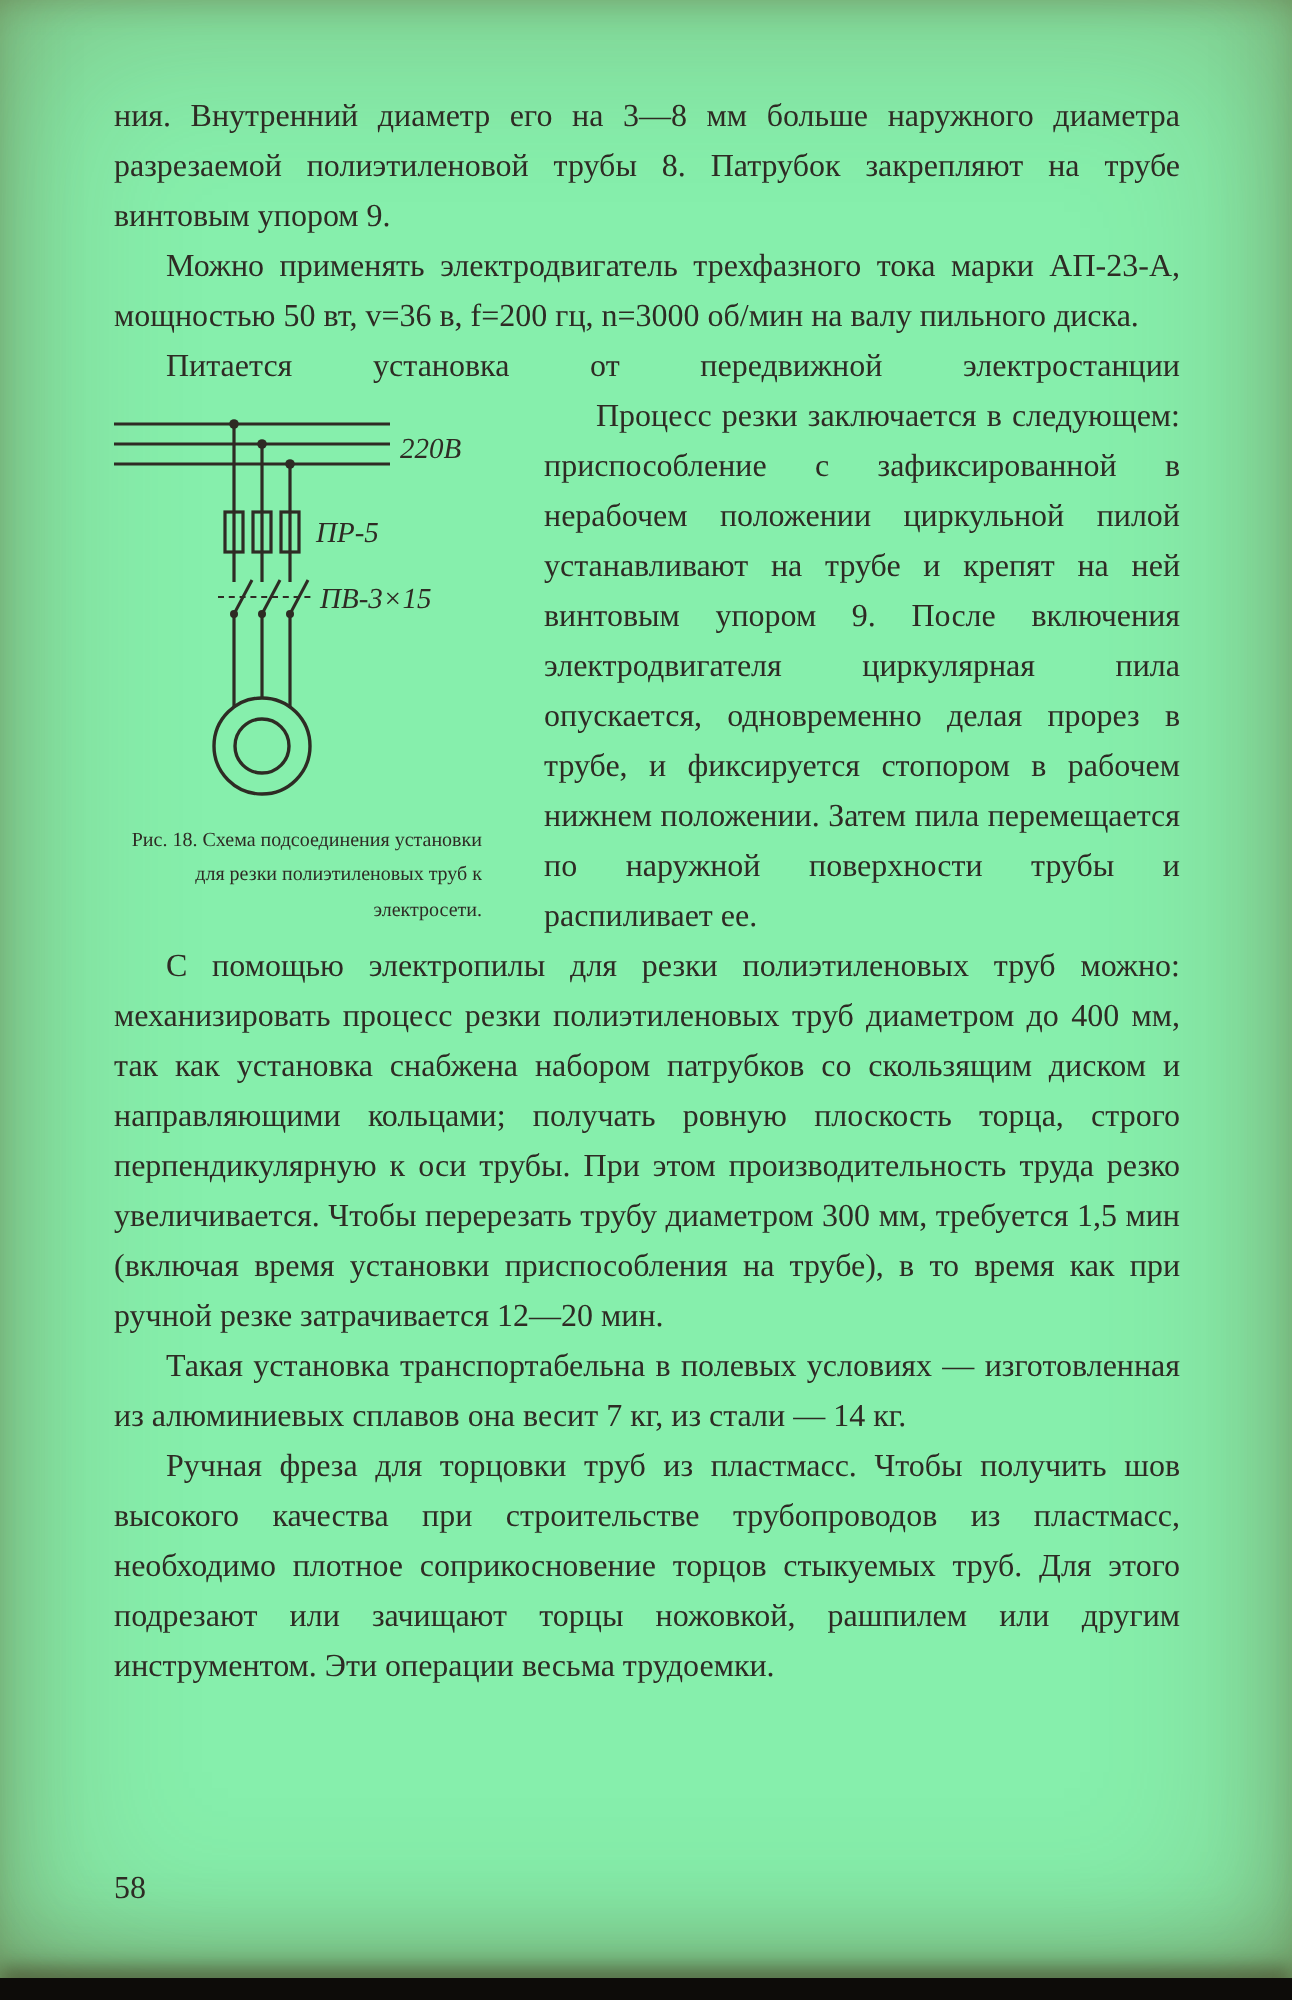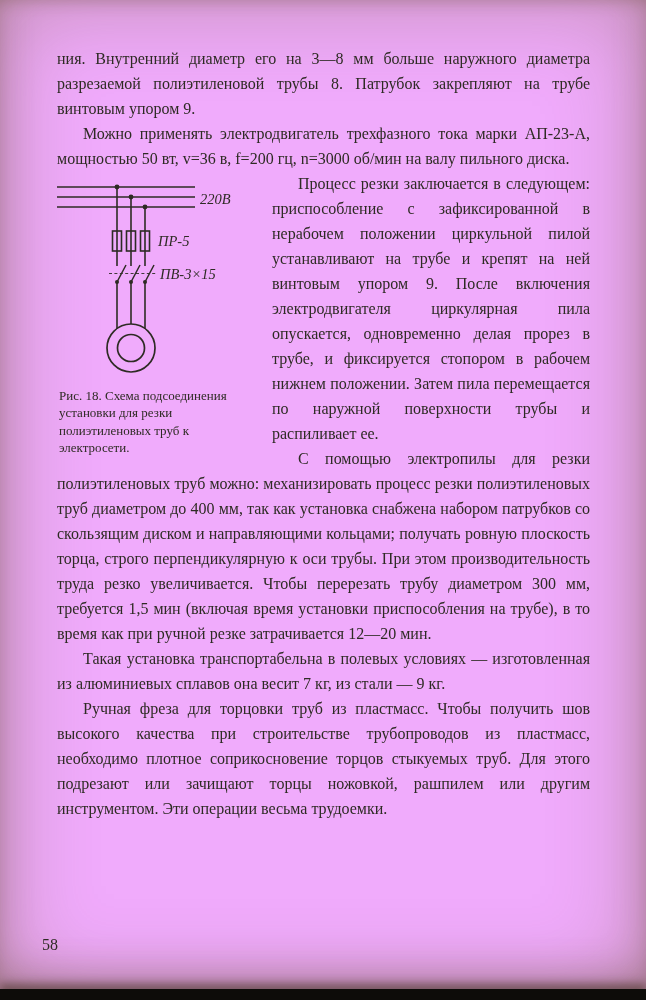--- a/index.html
+++ b/index.html
@@ -2,21 +2,21 @@
 <html lang="ru"><head>
 <meta charset="utf-8">
 <style>
   html, body { margin: 0; padding: 0; background: #141210; }
 
   .page {
     position: relative;
     width: 646px;
     height: 1000px;
     margin: 0 auto;
-    background: #f0abfc;
+    background: #86efac;
     color: #2e2b24;
     font-family: "Liberation Serif", "DejaVu Serif", serif;
     overflow: hidden;
     box-shadow:
       inset 0 0 85px 12px rgba(110, 90, 48, 0.30),
       inset 0 -28px 45px -8px rgba(70, 52, 22, 0.38),
       inset 0 10px 18px -10px rgba(90, 70, 35, 0.35);
   }
 
   .text-block {
@@ -34,32 +34,32 @@
   .jl  { text-align-last: justify; }
 
   figure.fig {
     float: left;
     width: 186px;
     margin: 5px 29px 0 0;
     padding: 0;
   }
   .fig svg { display: block; }
   .fig figcaption {
-    font-size: 13px;
+    font-size: 10px;
     line-height: 17.4px;
-    text-align: left;
+    text-align: right;
     margin-top: 7px;
     padding: 0 2px;
   }
 
   .lead { font-weight: normal; }
 
   .page-number {
     position: absolute;
-    left: 42px;
+    left: 57px;
     top: 936px;
     font-size: 16px;
   }
 
   .scan-edge-bottom {
     position: absolute;
     left: 0;
     bottom: 0;
     width: 646px;
     height: 11px;
@@ -73,20 +73,21 @@
 <body>
 
 <div class="page">
 
   <div class="text-block">
 
     <p>ния. Внутренний диаметр его на 3—8 мм больше наружного диаметра разрезаемой полиэтиленовой трубы 8. Патрубок закрепляют на трубе винтовым упором 9.</p>
 
     <p class="ind">Можно применять электродвигатель трехфазного тока марки АП-23-А, мощностью 50 вт, v=36 в, f=200 гц, n=3000 об/мин на валу пильного диска.</p>
 
+    <p class="ind jl">Питается установка от передвижной электростанции</p>
 
     <figure class="fig">
       <svg viewBox="0 0 186 204" width="186" height="204">
         <g stroke="#2e2b24" stroke-width="1.6" fill="none">
           <line x1="0" y1="11" x2="138" y2="11"></line>
           <line x1="0" y1="21" x2="138" y2="21"></line>
           <line x1="0" y1="31" x2="138" y2="31"></line>
         </g>
         <g fill="#2e2b24">
           <circle cx="60" cy="11" r="2.4"></circle>
@@ -132,21 +133,21 @@
         </g>
       </svg>
       <figcaption>Рис. 18. Схема подсоединения установки для резки полиэтиленовых труб к электросети.</figcaption>
     </figure>
 
 
     <p class="ind">Процесс резки заключается в следующем: приспособление с зафиксированной в нерабочем положении циркульной пилой устанавливают на трубе и крепят на ней винтовым упором 9. После включения электродвигателя циркулярная пила опускается, одновременно делая прорез в трубе, и фиксируется стопором в рабочем нижнем положении. Затем пила перемещается по наружной поверхности трубы и распиливает ее.</p>
 
     <p class="ind">С помощью электропилы для резки полиэтиленовых труб можно: механизировать процесс резки полиэтиленовых труб диаметром до 400 мм, так как установка снабжена набором патрубков со скользящим диском и направляющими кольцами; получать ровную плоскость торца, строго перпендикулярную к оси трубы. При этом производительность труда резко увеличивается. Чтобы перерезать трубу диаметром 300 мм, требуется 1,5 мин (включая время установки приспособления на трубе), в то время как при ручной резке затрачивается 12—20 мин.</p>
 
-    <p class="ind">Такая установка транспортабельна в полевых условиях — изготовленная из алюминиевых сплавов она весит 7 кг, из стали — 9 кг.</p>
+    <p class="ind">Такая установка транспортабельна в полевых условиях — изготовленная из алюминиевых сплавов она весит 7 кг, из стали — 14 кг.</p>
 
     <p class="ind">
       <b class="lead">Ручная фреза для торцовки труб из пластмасс.</b>
       <span>Чтобы получить шов высокого качества при строительстве трубопроводов из пластмасс, необходимо плотное соприкосновение торцов стыкуемых труб. Для этого подрезают или зачищают торцы ножовкой, рашпилем или другим инструментом. Эти операции весьма трудоемки.</span>
     </p>
 
   </div>
 
   <div class="page-number">58</div>
 

